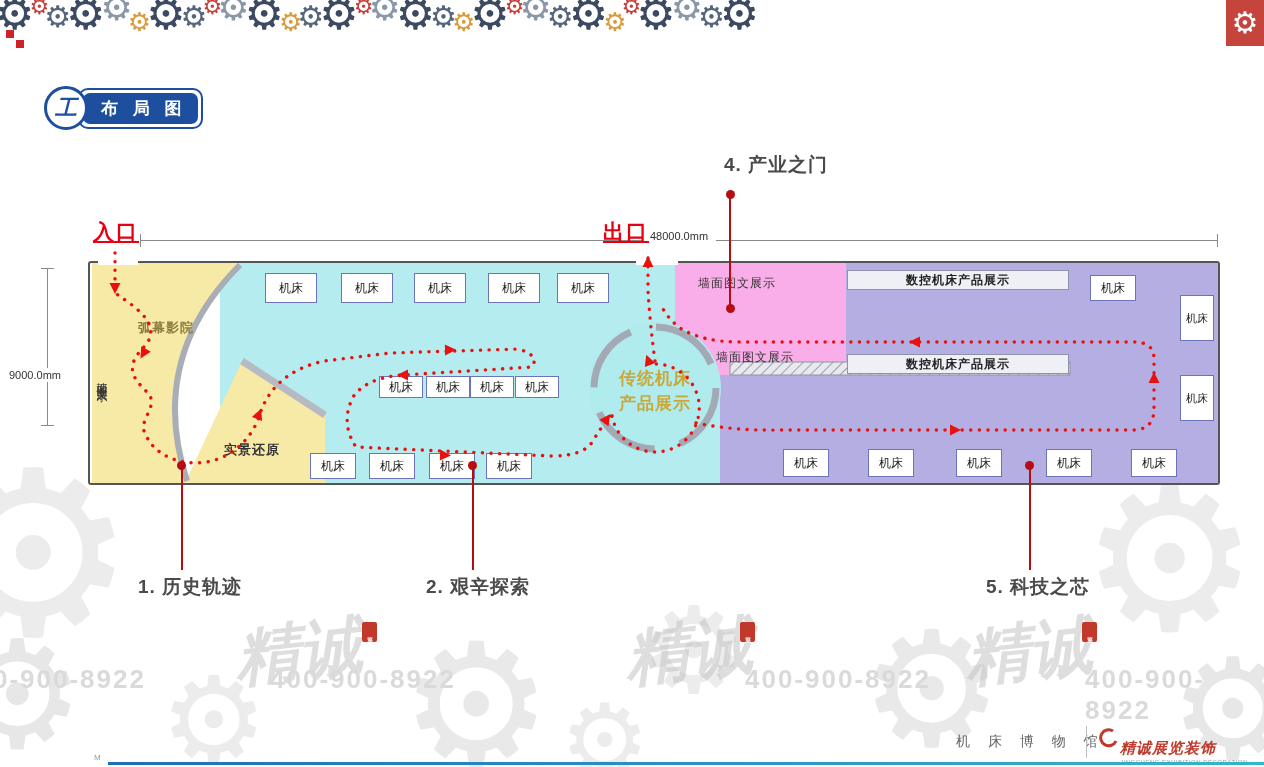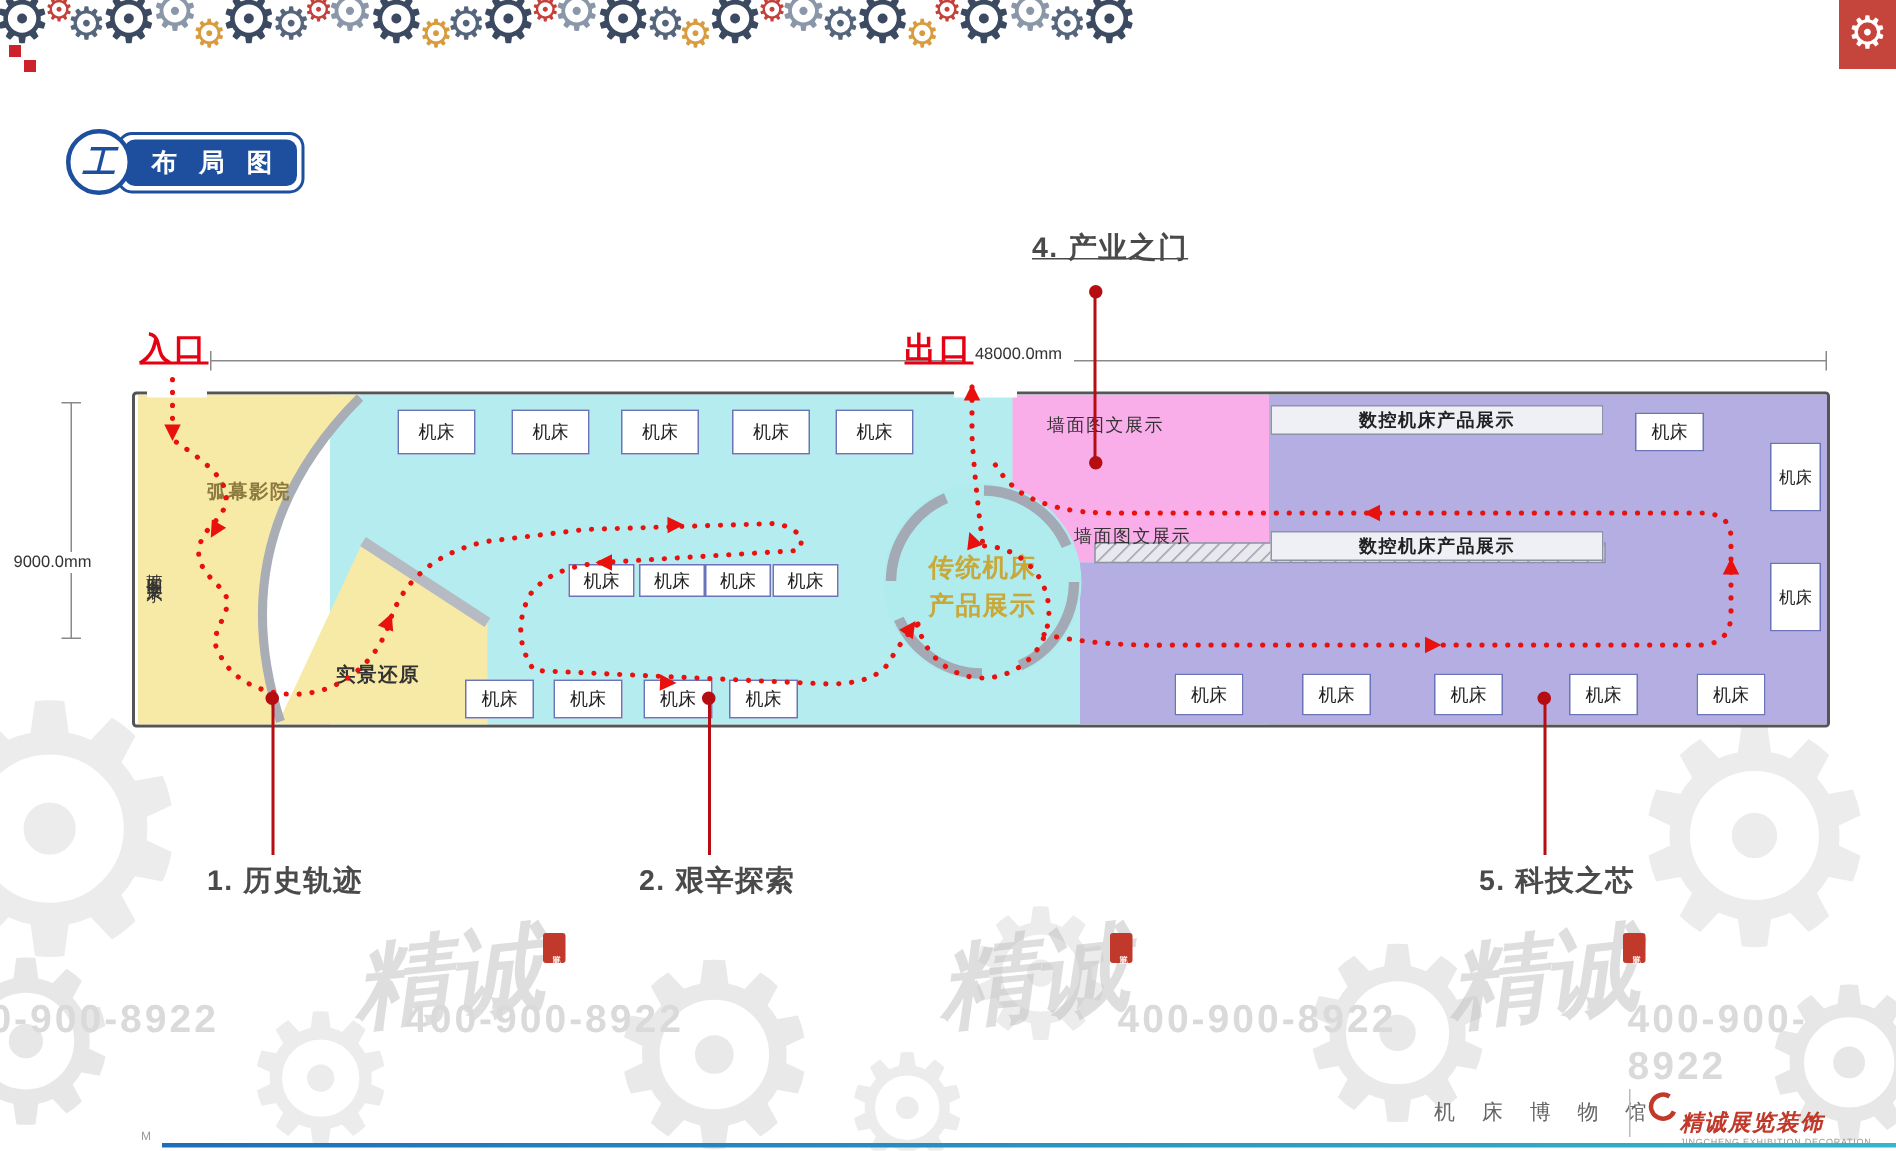--- a/index.html
+++ b/index.html
@@ -101,21 +101,21 @@
   <div class="bg-gear" style="left:1170px;top:640px;font-size:140px;color:#e7e7e7;">⚙</div>
   <div class="bg-gear" style="left:560px;top:690px;font-size:100px;color:#ececec;">⚙</div>
 
   <div class="badge">
     <div class="badge-icon">工</div>
     <div class="badge-box">
       <div class="badge-inner">布 局 图</div>
     </div>
   </div>
 
-  <div class="co-label" style="left:688px;top:152px;text-decoration:underline;">4. 产业之门</div>
+  <div class="co-label" style="left:724px;top:152px;">4. 产业之门</div>
   <div class="co-dot" style="left:726px;top:190px;"></div>
   <div class="co-line" style="left:729px;top:194px;height:114px;"></div>
   <div class="co-dot" style="left:726px;top:304px;"></div>
 
   <div class="dim-top">
     <div class="dline"></div>
     <div class="tick tl"></div>
     <div class="tick tr"></div>
     <div class="dval">48000.0mm</div>
   </div>

